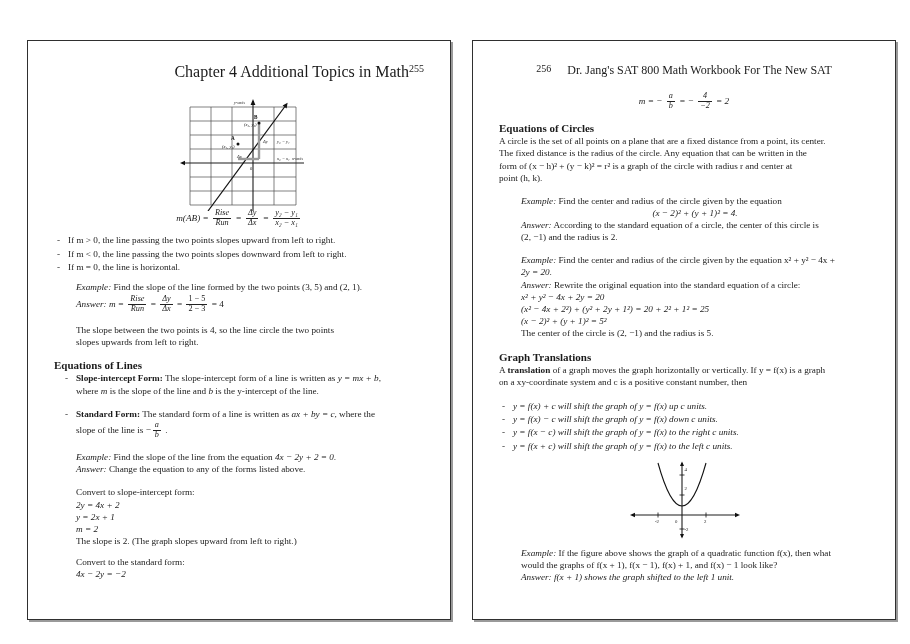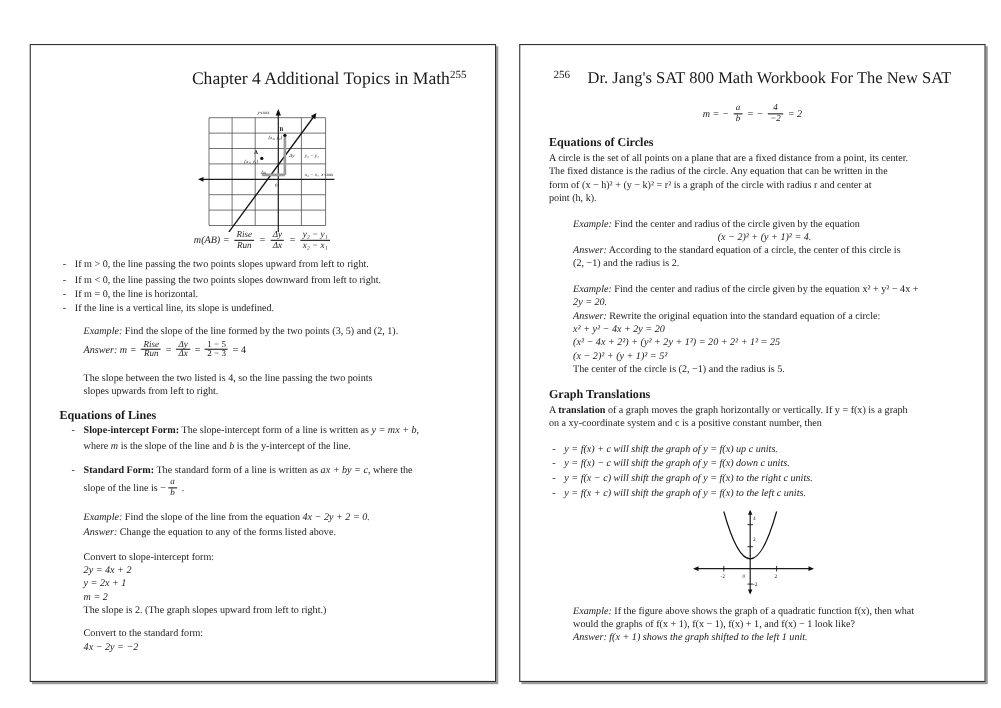--- a/index.html
+++ b/index.html
@@ -6,21 +6,21 @@
   body{width:910px;height:644px;font-family:"Liberation Serif",serif;color:#1b1b1b;overflow:hidden;}
   .spread{position:relative;width:910px;height:468px;display:flex;gap:12px;padding:40px 0 0 0;box-sizing:border-box;}
   .page{position:relative;width:424px;height:580px;background:#fff;border:1px solid #2f2f2f;
         box-shadow:2px 2px 0 0 #9a9a9a;box-sizing:border-box;overflow:hidden;}
   .page.left{margin-left:27px;}
   .page.right{margin-left:9px;}
   .inner{position:absolute;left:0;top:0;right:0;bottom:0;padding:22px 26px 10px 26px;box-sizing:border-box;}
   .hdr-left-wrap{display:flex;justify-content:flex-end;}
   .hdr-right-wrap{display:flex;justify-content:center;}
   .pgnum{font-size:10px;}
-  .bookname{font-size:15px;margin-left:16px;}
+  .bookname{font-size:12px;margin-left:16px;}
 
   p,div.t{font-size:9.2px;line-height:1.32;margin:0;}
   .blk{margin-top:7px;}
   .h3{font-weight:bold;font-size:11px;margin-top:9px;margin-bottom:1px;}
   .it{font-style:italic;}
   .bd{font-weight:bold;}
   ul.dash{list-style:none;margin:0;padding:0;}
   ul.dash li{position:relative;padding-left:14px;font-size:9.2px;line-height:1.45;}
   ul.dash li:before{content:"-";position:absolute;left:3px;top:0;}
   ul.dash.ind li{padding-left:22px;}
@@ -127,21 +127,20 @@
         <span class="frac">
           <span class="n">y₂ − y₁</span>
           <span class="d">x₂ − x₁</span>
         </span>
       </div>
 
       <ul class="dash" style="margin-top:7px;">
         <li>If m &gt; 0, the line passing the two points slopes upward from left to right.</li>
         <li>If m &lt; 0, the line passing the two points slopes downward from left to right.</li>
         <li>If m = 0, the line is horizontal.</li>
-        <li>If the line is a vertical line, its slope is undefined.</li>
       </ul>
 
       <div class="blk indent1">
         <div class="t">
           <span class="it">Example:</span>
           <span>Find the slope of the line formed by the two points (3, 5) and (2, 1).</span>
         </div>
         <div class="t" style="margin-top:2px;">
           <span class="it">Answer:</span>
           <span class="it">m =</span>
@@ -154,21 +153,21 @@
             <span class="n it">Δy</span>
             <span class="d it">Δx</span>
           </span>
           <span>=</span>
           <span class="frac">
             <span class="n">1 − 5</span>
             <span class="d">2 − 3</span>
           </span>
           <span>= 4</span>
         </div>
-        <div class="t indent2" style="margin-top:10px;">The slope between the two listed is 4, so the line passing the two points</div>
+        <div class="t indent2" style="margin-top:10px;">The slope between the two points is 4, so the line circle the two points</div>
         <div class="t indent2">slopes upwards from left to right.</div>
       </div>
 
       <div class="h3" style="margin-top:11px;">Equations of Lines</div>
       <ul class="dash ind">
         <li>
           <span class="bd">Slope-intercept Form:</span><span> The slope-intercept form of a line is written as </span><span class="it">y = mx + b</span><span>,</span>
           <div><span>where </span><span class="it">m</span><span> is the slope of the line and </span><span class="it">b</span><span> is the y-intercept of the line.</span></div>
         </li>
         <li style="margin-top:9px;">

